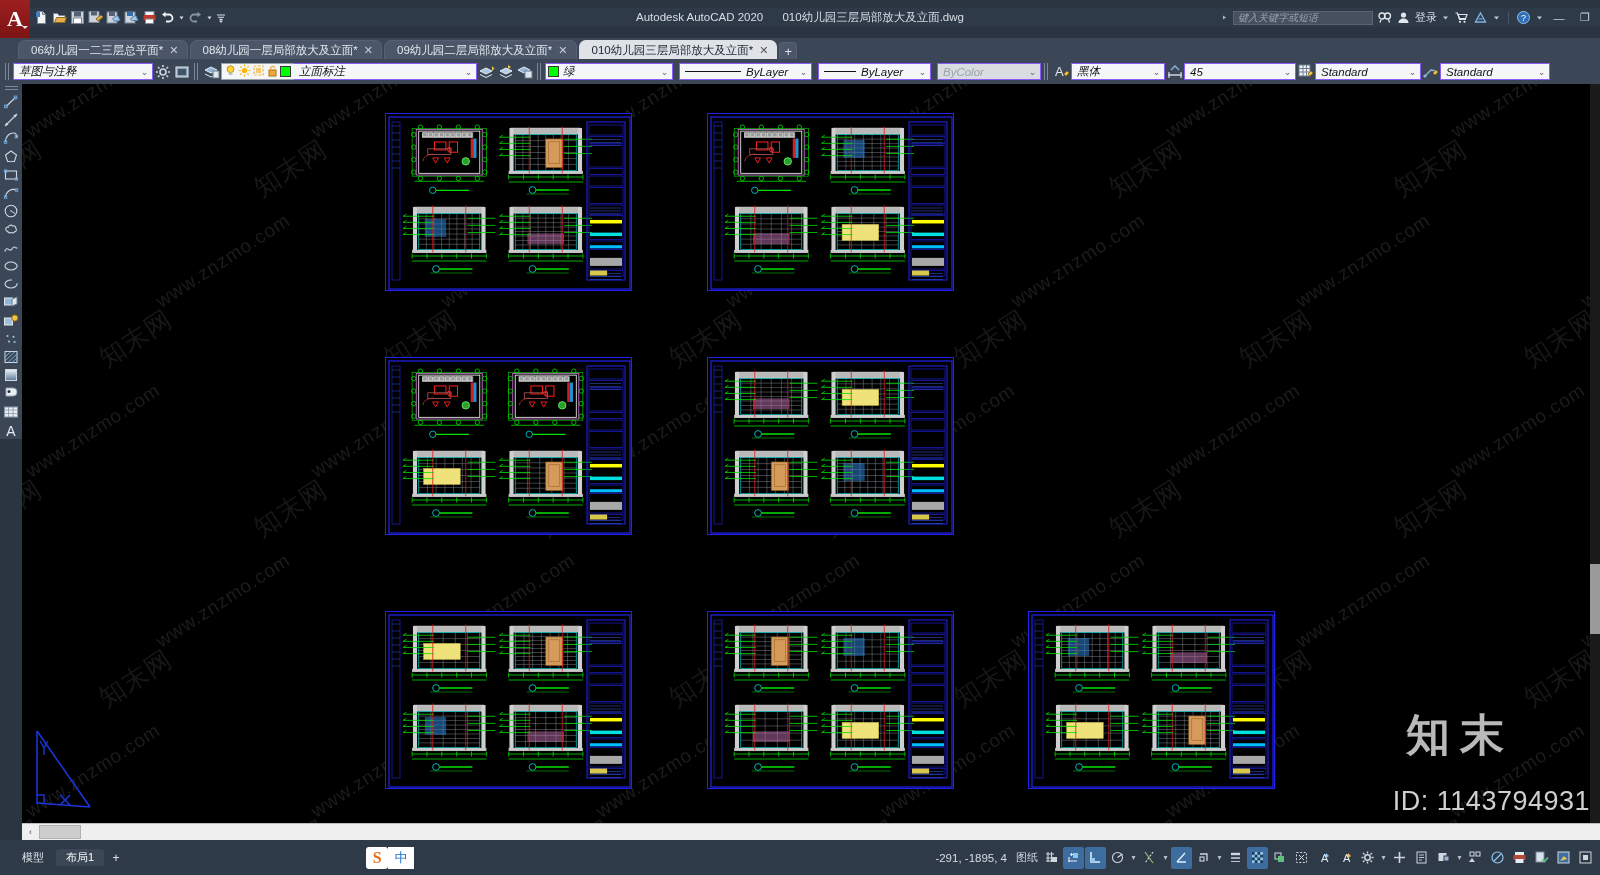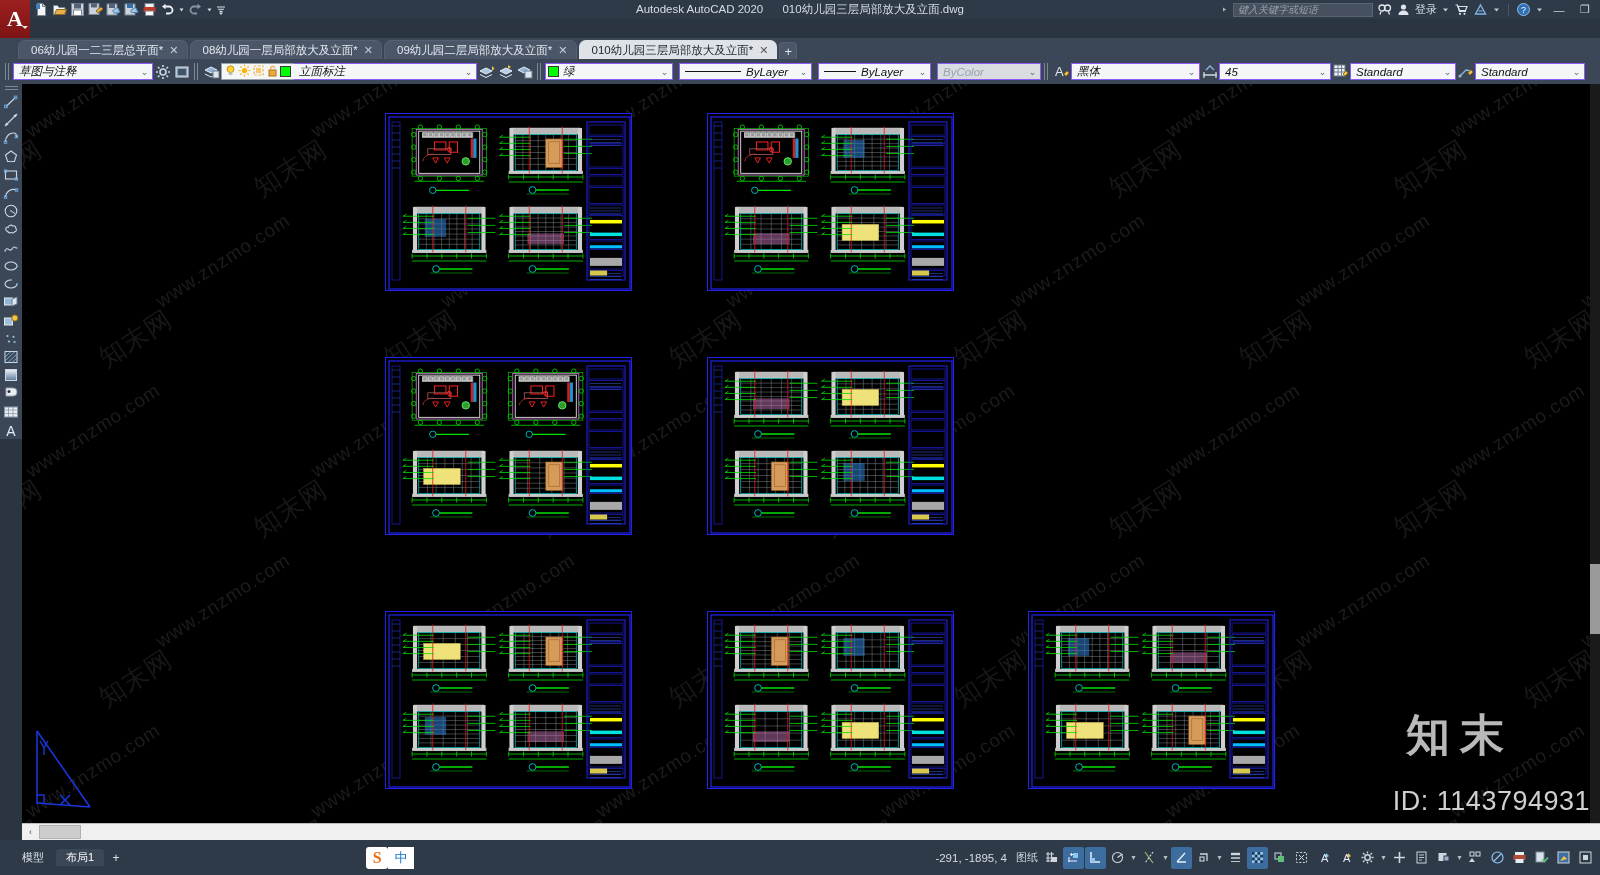--- a/index.html
+++ b/index.html
@@ -7,21 +7,21 @@
   body {
     font-family: "Liberation Sans","DejaVu Sans",sans-serif;
     background:#000;
     font-size:12px;
     -webkit-font-smoothing:antialiased;
   }
   #app { position:relative; width:1600px; height:875px; background:#2b3441; }
 
   
   .titlebar {
-    position:absolute; left:0; top:0; width:1600px; height:19px;
+    position:absolute; left:0; top:8px; width:1600px; height:19px;
     background:#2f3a49; display:flex; align-items:center;
   }
   .qat { display:flex; align-items:center; height:19px; padding-left:34px; gap:3px; }
   .qicon { width:15px; height:15px; position:relative; display:inline-block; cursor:pointer; }
   .qicon svg { display:block; }
   .tb-title {
     position:absolute; left:0; right:0; top:0; height:19px; line-height:19px;
     text-align:center; color:#d8dde4; font-size:11.5px; pointer-events:none;
   }
   .tb-title span { margin:0 8px; }
@@ -441,21 +441,21 @@
       <span class="cv">ByColor</span>
       <span class="arrow">⌄</span>
     </div>
     <span class="grip"></span>
     <span class="tbtn">
         <svg width="18" height="18" viewBox="0 0 18 18">
           <text x="2" y="13" font-size="13" fill="#dfe5ec" font-family="Liberation Sans">A</text>
           <path d="M11 11l3-3 2 2-3 3z" fill="#f0c24c" stroke="#9a7413"></path>
         </svg>
       </span>
-    <div class="combo" style="width:129px">
+    <div class="combo" style="width:94px">
       <span class="cv">黑体</span>
       <span class="arrow">⌄</span>
     </div>
     <span class="tbtn">
         <svg width="18" height="18" viewBox="0 0 18 18">
           <path d="M2 12h14M3 9v6M15 9v6" stroke="#cfd6de" stroke-width="1.3"></path>
           <path d="M5 7l4-4 4 4" fill="none" stroke="#8fb6da" stroke-width="1.3"></path>
         </svg>
       </span>
     <div class="combo" style="width:112px">

